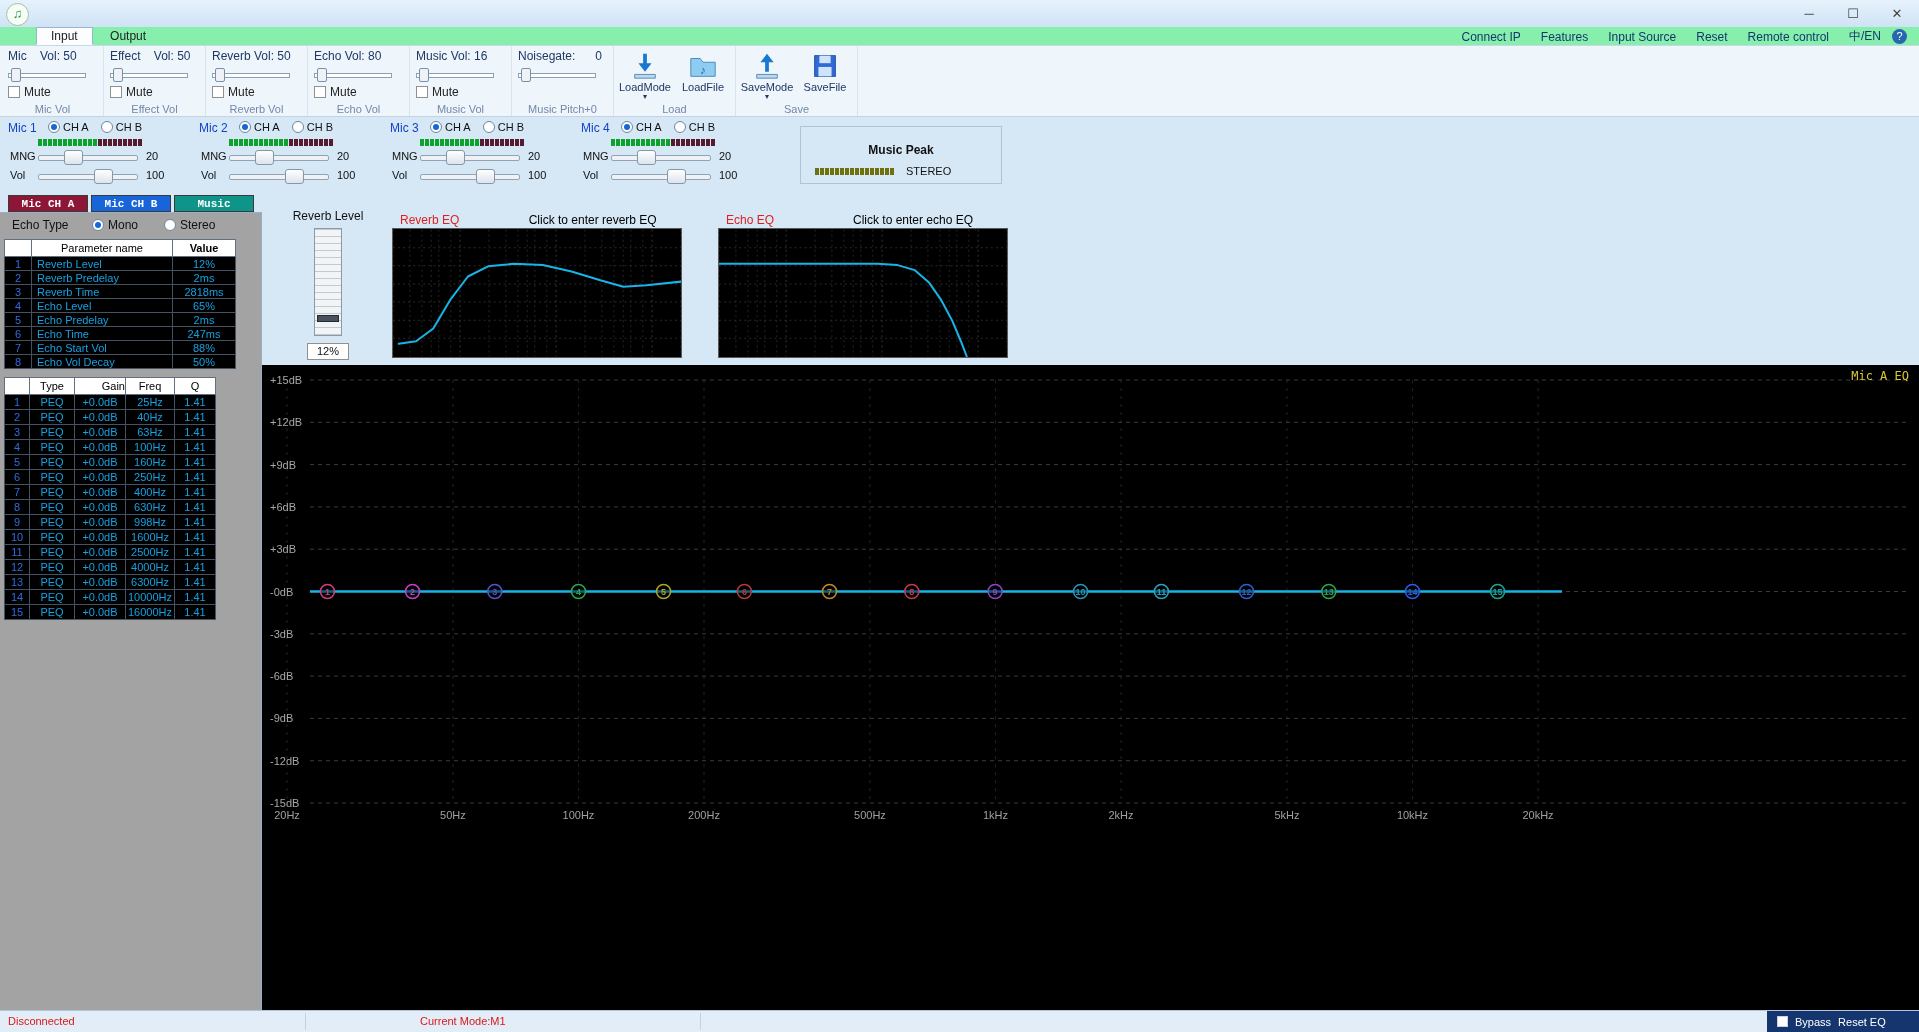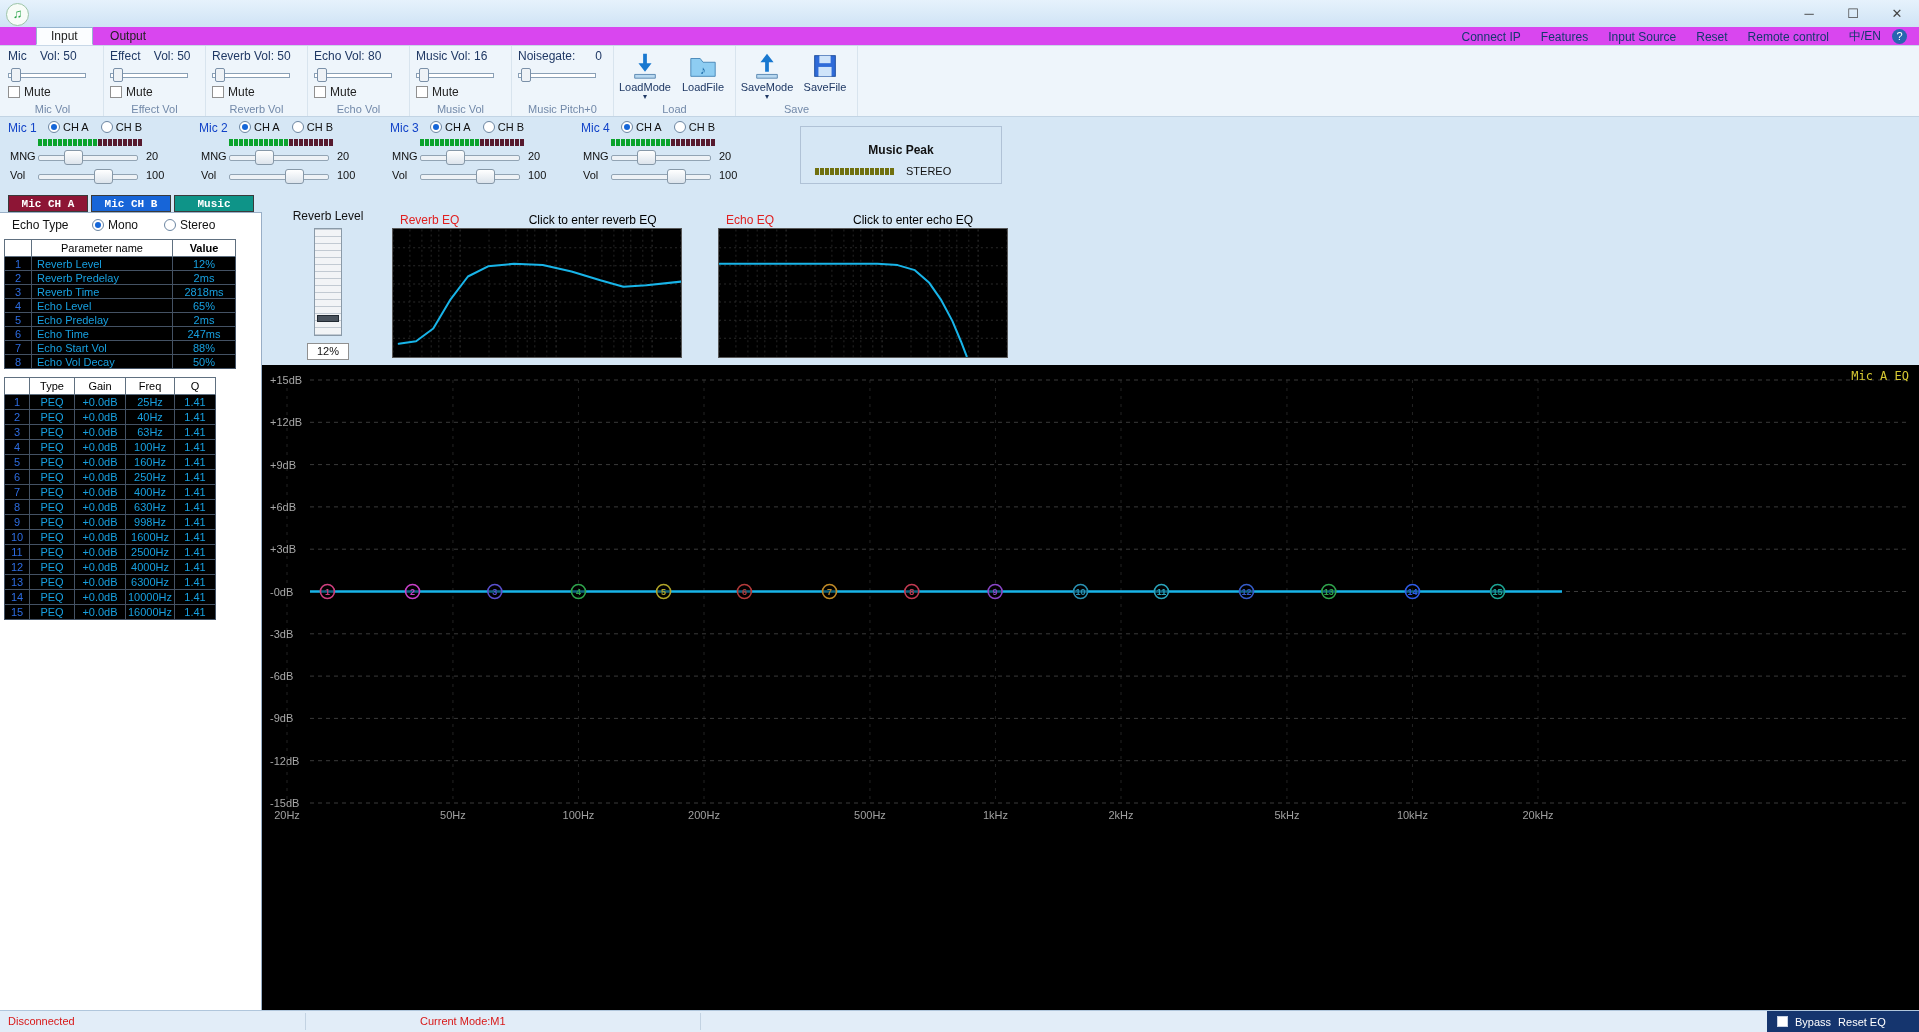--- a/index.html
+++ b/index.html
@@ -8,21 +8,21 @@
   svg text{font-family:"Liberation Sans",sans-serif;}
 
   
   .titlebar{position:absolute;top:0;left:0;right:0;height:27px;background:linear-gradient(#e6f2fc,#cfe3f5);}
   .app-icon{position:absolute;left:6px;top:3px;width:21px;height:21px;border-radius:50%;
             background:#f7fcf7;border:1px solid #9cc4a8;color:#2aa44a;font-size:13px;line-height:20px;text-align:center;}
   .win-controls{position:absolute;right:0;top:0;display:flex;height:27px;}
   .win-btn{width:44px;text-align:center;line-height:27px;color:#444;font-size:13px;}
 
   
-  .menubar{position:absolute;top:27px;left:0;right:0;height:19px;background:#d946ef;border-bottom:1px solid #c8d8e8;box-sizing:border-box;}
+  .menubar{position:absolute;top:27px;left:0;right:0;height:19px;background:#86efac;border-bottom:1px solid #c8d8e8;box-sizing:border-box;}
   .tab{display:inline-block;height:18px;line-height:17px;padding:0 14px;margin-left:0;color:#222;}
   .tab:first-child{margin-left:36px;}
   .tab.active{background:#fbfdff;border:1px solid #98b4d0;border-bottom:1px solid #fbfdff;box-sizing:border-box;}
   .menu-right{position:absolute;right:38px;top:0;height:19px;display:flex;gap:20px;align-items:center;color:#14386e;}
   .help-icon{position:absolute;right:12px;top:2px;width:15px;height:15px;border-radius:50%;background:#2866b0;color:#fff;
              font-size:11px;text-align:center;line-height:15px;}
 
   
   .ribbon{position:absolute;top:46px;left:0;right:0;height:70px;background:#eef5fb;border-bottom:1px solid #c2d4e4;display:flex;padding-left:2px;}
   #ribbon-groups{display:flex;}
@@ -64,21 +64,21 @@
   
   .music-peak{position:absolute;left:800px;top:126px;width:200px;height:56px;border:1px solid #b0c2d6;}
   .mp-title{text-align:center;font-size:12px;margin-top:16px;font-weight:bold;}
   .mp-row{display:flex;align-items:center;gap:12px;padding:8px 0 0 14px;}
   .mp-mode{font-size:11px;}
 
   
   #chan-buttons{position:absolute;top:195px;left:8px;display:flex;gap:3px;}
   .chan-btn{width:80px;height:17px;line-height:17px;color:#fff;text-align:center;
             font-family:"Liberation Mono",monospace;font-size:11px;font-weight:bold;border:1px solid #3a3a3a;box-sizing:border-box;}
-  .leftpanel{position:absolute;left:0;top:212px;width:262px;bottom:22px;background:#ffffff;border-top:1px solid #9ab0c8;border-right:1px solid #98aec6;box-sizing:border-box;}
+  .leftpanel{position:absolute;left:0;top:212px;width:262px;bottom:22px;background:#a3a3a3;border-top:1px solid #9ab0c8;border-right:1px solid #98aec6;box-sizing:border-box;}
   .echo-row{display:flex;align-items:center;height:24px;font-size:12px;padding-left:12px;}
   .echo-row .et-label{width:80px;}
   .echo-row label{display:flex;align-items:center;gap:4px;margin-right:26px;}
   #param-table{position:absolute;left:4px;top:26px;}
   #eq-table{position:absolute;left:4px;top:164px;}
   .dtable{border-collapse:collapse;table-layout:fixed;}
   .dtable th{background:#fff;border:1px solid #607080;font-weight:normal;font-size:11px;height:16px;padding:0;color:#000;}
   .dtable td{background:#000;border:1px solid #445264;font-size:11px;text-align:center;padding:0;color:#17a0e0;}
   .dtable td.num{color:#2d6ce0;}
   .dtable td.name{text-align:left;padding-left:5px;}
@@ -561,21 +561,21 @@
           </tr>
         </tbody>
       </table>
     </div>
   <div id="eq-table">
       <table class="dtable eq">
         <thead>
           <tr>
             <th style="width: 24px;"></th>
             <th style="width: 44px;">Type</th>
-            <th style="width: 50px;">Gain</th>
+            <th style="width: 50px; text-align: right;">Gain</th>
             <th style="width: 48px;">Freq</th>
             <th style="width: 40px;">Q</th>
           </tr>
         </thead>
         <tbody>
           <tr>
             <td class="num">1</td>
             <td class="">PEQ</td>
             <td class="">+0.0dB</td>
             <td class="">25Hz</td>

